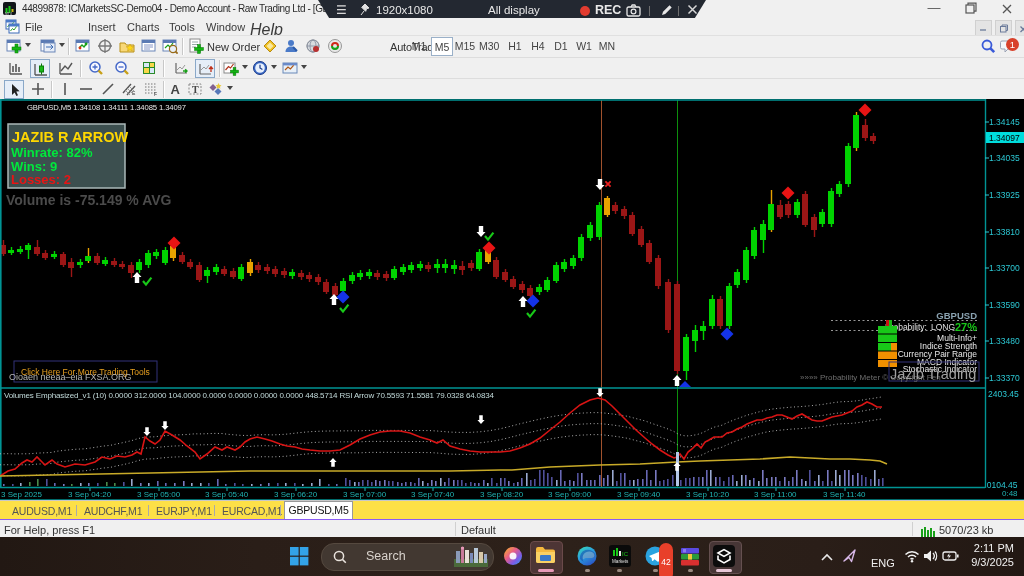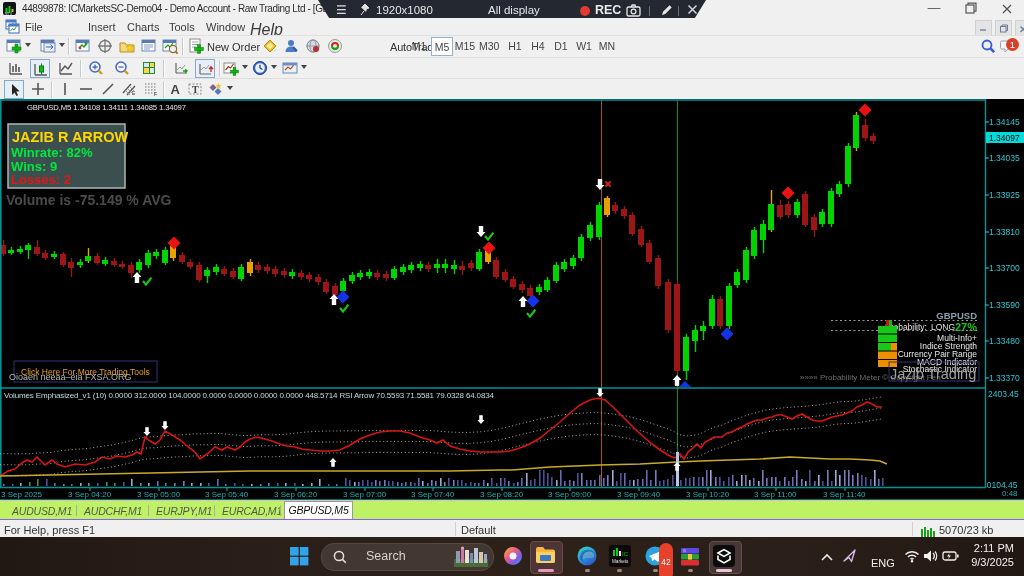--- a/index.html
+++ b/index.html
@@ -829,21 +829,21 @@
       <text x="617" y="497" font-size="8" fill="#20b2b2" font-family="Liberation Sans, sans-serif">3 Sep 09:40</text>
       <line x1="639" y1="488" x2="639" y2="491" stroke="#20b2b2" stroke-width="1"></line>
       <text x="686" y="497" font-size="8" fill="#20b2b2" font-family="Liberation Sans, sans-serif">3 Sep 10:20</text>
       <line x1="708" y1="488" x2="708" y2="491" stroke="#20b2b2" stroke-width="1"></line>
       <text x="754" y="497" font-size="8" fill="#20b2b2" font-family="Liberation Sans, sans-serif">3 Sep 11:00</text>
       <line x1="776" y1="488" x2="776" y2="491" stroke="#20b2b2" stroke-width="1"></line>
       <text x="823" y="497" font-size="8" fill="#20b2b2" font-family="Liberation Sans, sans-serif">3 Sep 11:40</text>
       <line x1="845" y1="488" x2="845" y2="491" stroke="#20b2b2" stroke-width="1"></line>
       <text x="1002" y="496" font-size="8" fill="#20b2b2" font-family="Liberation Sans, sans-serif">0:48</text>
     </svg>
-    <div class="abs" style="left:0;top:500px;width:1024px;height:19px;background:#bef264;border-top:1px solid #c8c8c8;font-style:italic;">
+    <div class="abs" style="left:0;top:500px;width:1024px;height:19px;background:#fde047;border-top:1px solid #c8c8c8;">
       <span class="abs" style="left:12px;top:4px;font-size:10.5px;letter-spacing:-0.2px;color:#555;">AUDUSD,M1</span>
       <span class="abs" style="left:84px;top:4px;font-size:10.5px;letter-spacing:-0.2px;color:#555;">AUDCHF,M1</span>
       <span class="abs" style="left:156px;top:4px;font-size:10.5px;letter-spacing:-0.2px;color:#555;">EURJPY,M1</span>
       <span class="abs" style="left:222px;top:4px;font-size:10.5px;letter-spacing:-0.2px;color:#555;">EURCAD,M1</span>
       <span class="abs" style="left:76px;top:4px;width:1px;height:11px;background:#aaa;"></span>
       <span class="abs" style="left:148px;top:4px;width:1px;height:11px;background:#aaa;"></span>
       <span class="abs" style="left:214px;top:4px;width:1px;height:11px;background:#aaa;"></span>
       <span class="abs" style="left:280px;top:4px;width:1px;height:11px;background:#aaa;"></span>
       <span class="abs" style="left:284px;top:0px;width:69px;height:19px;background:#fff;border:1px solid #999;border-bottom:none;box-sizing:border-box;font-size:10.5px;letter-spacing:-0.2px;color:#111;text-align:center;line-height:17px;">GBPUSD,M5</span>
     </div>

